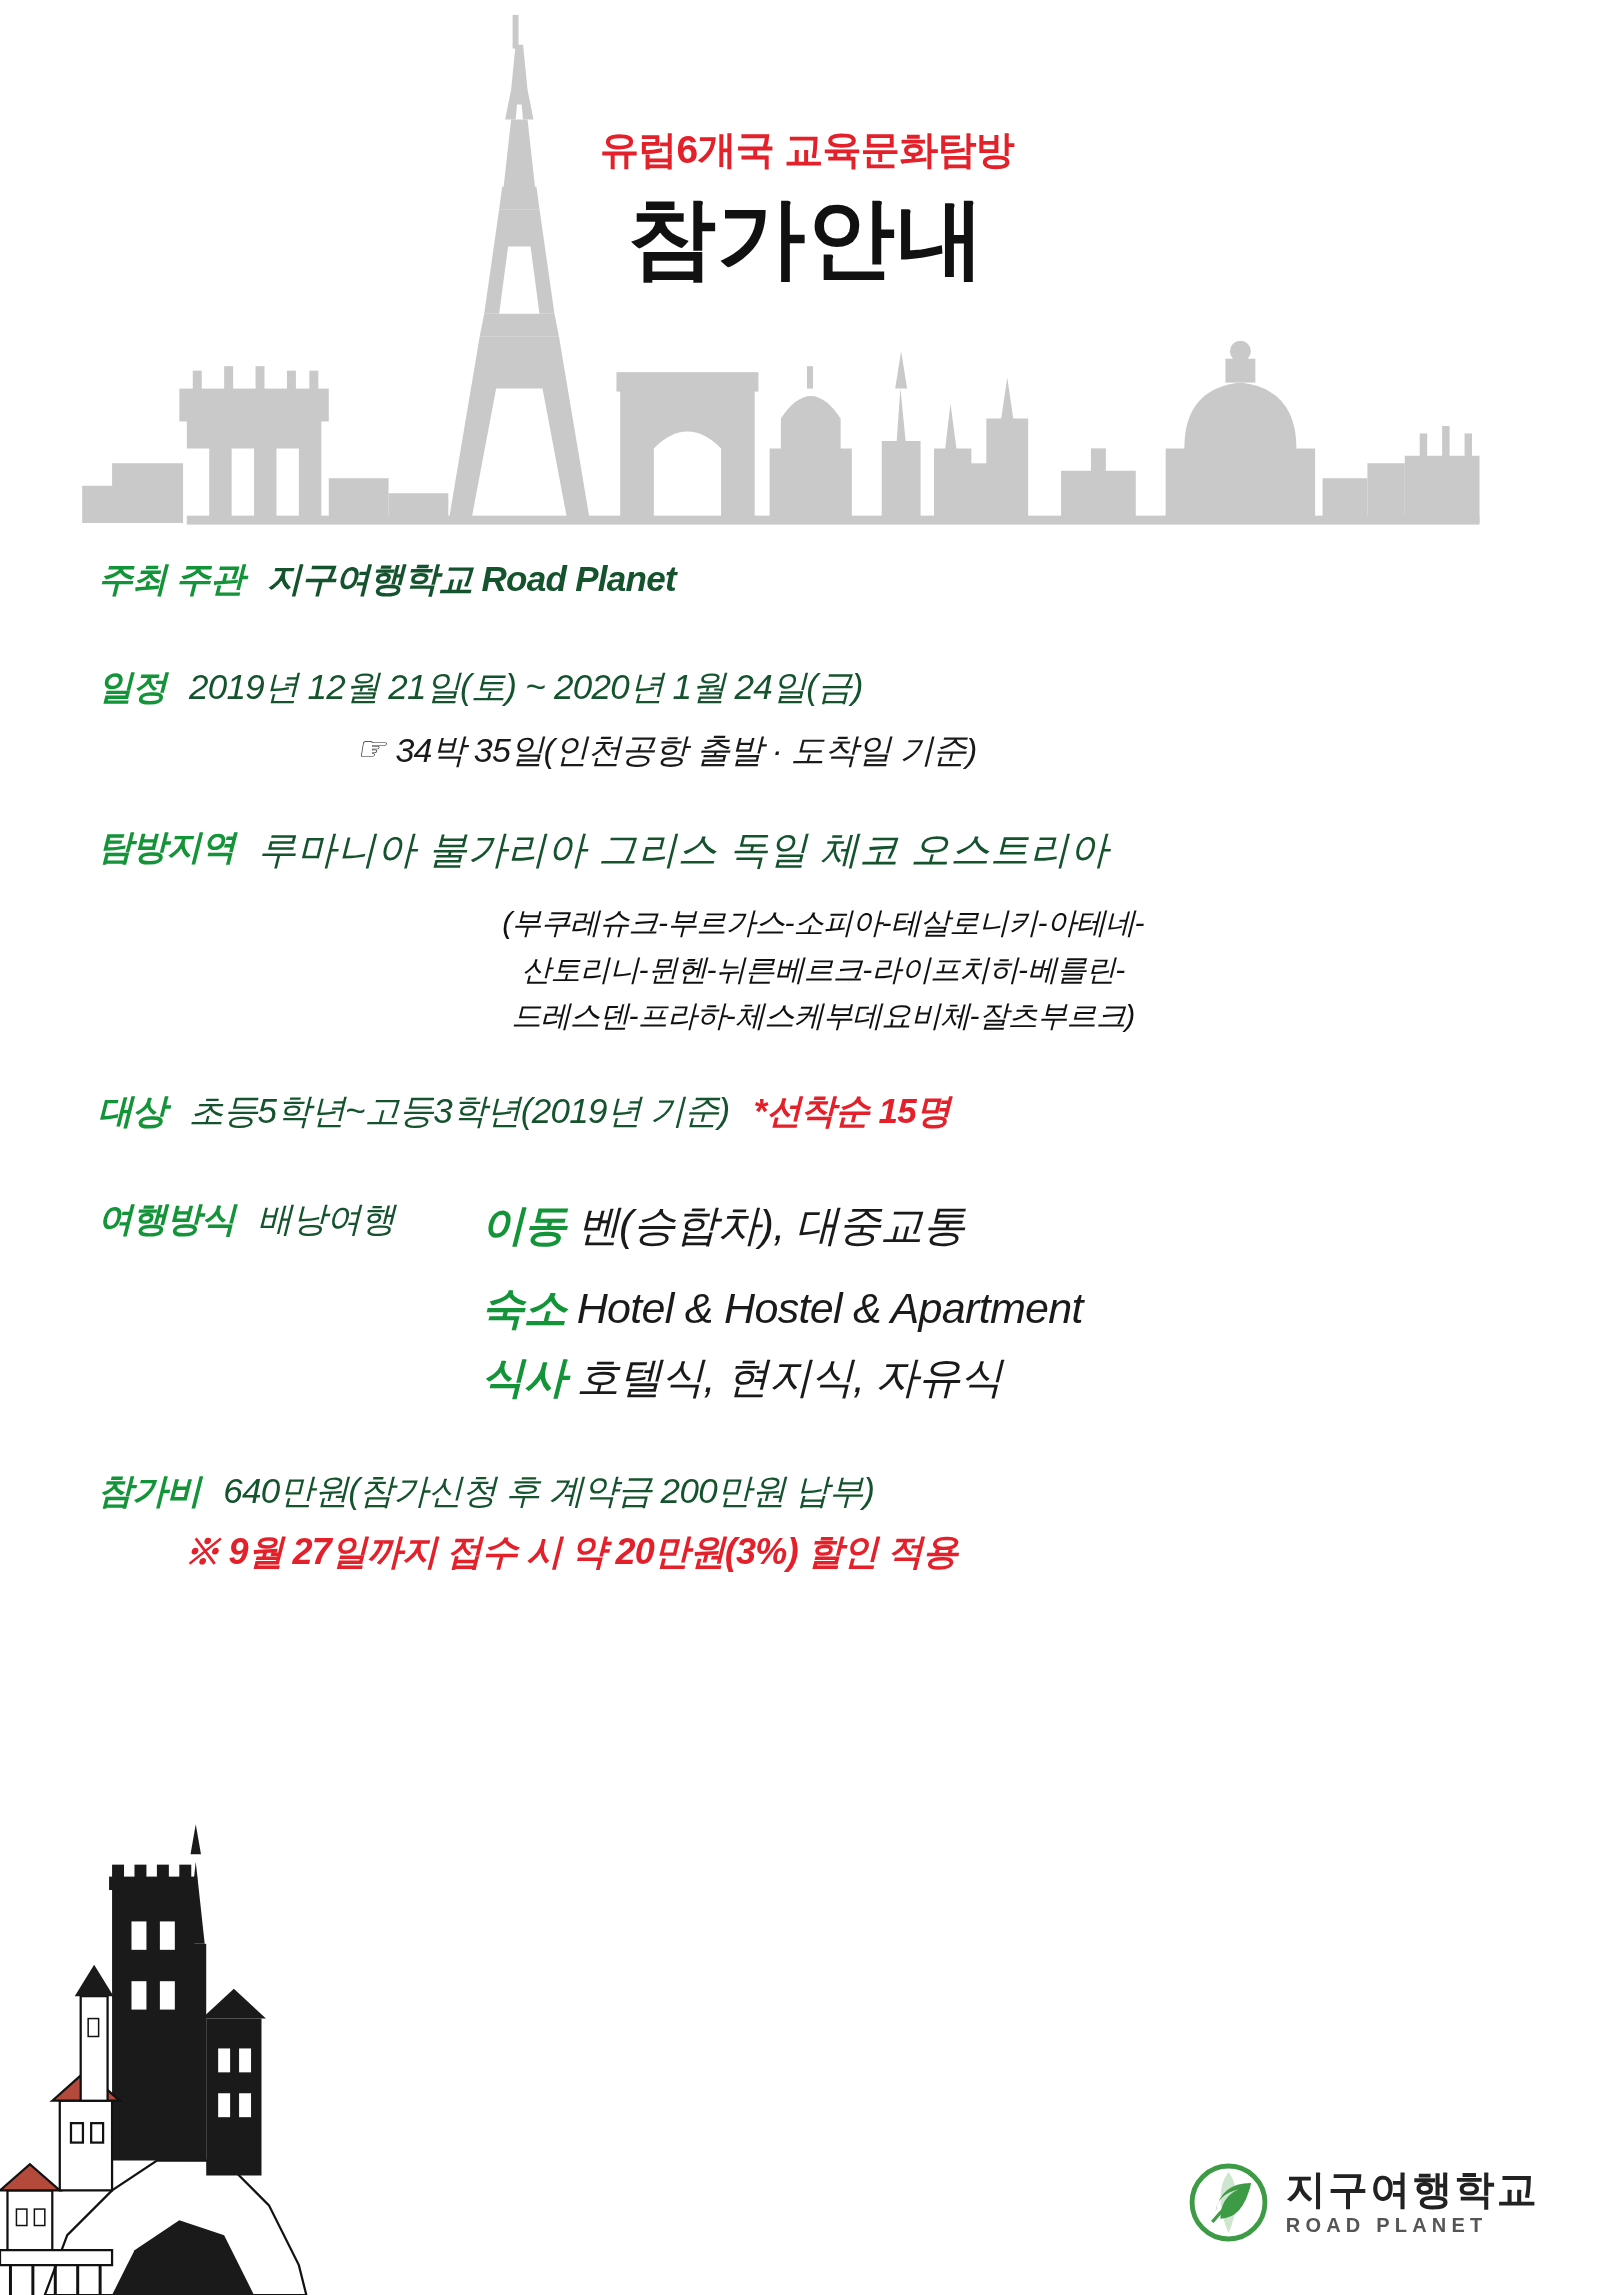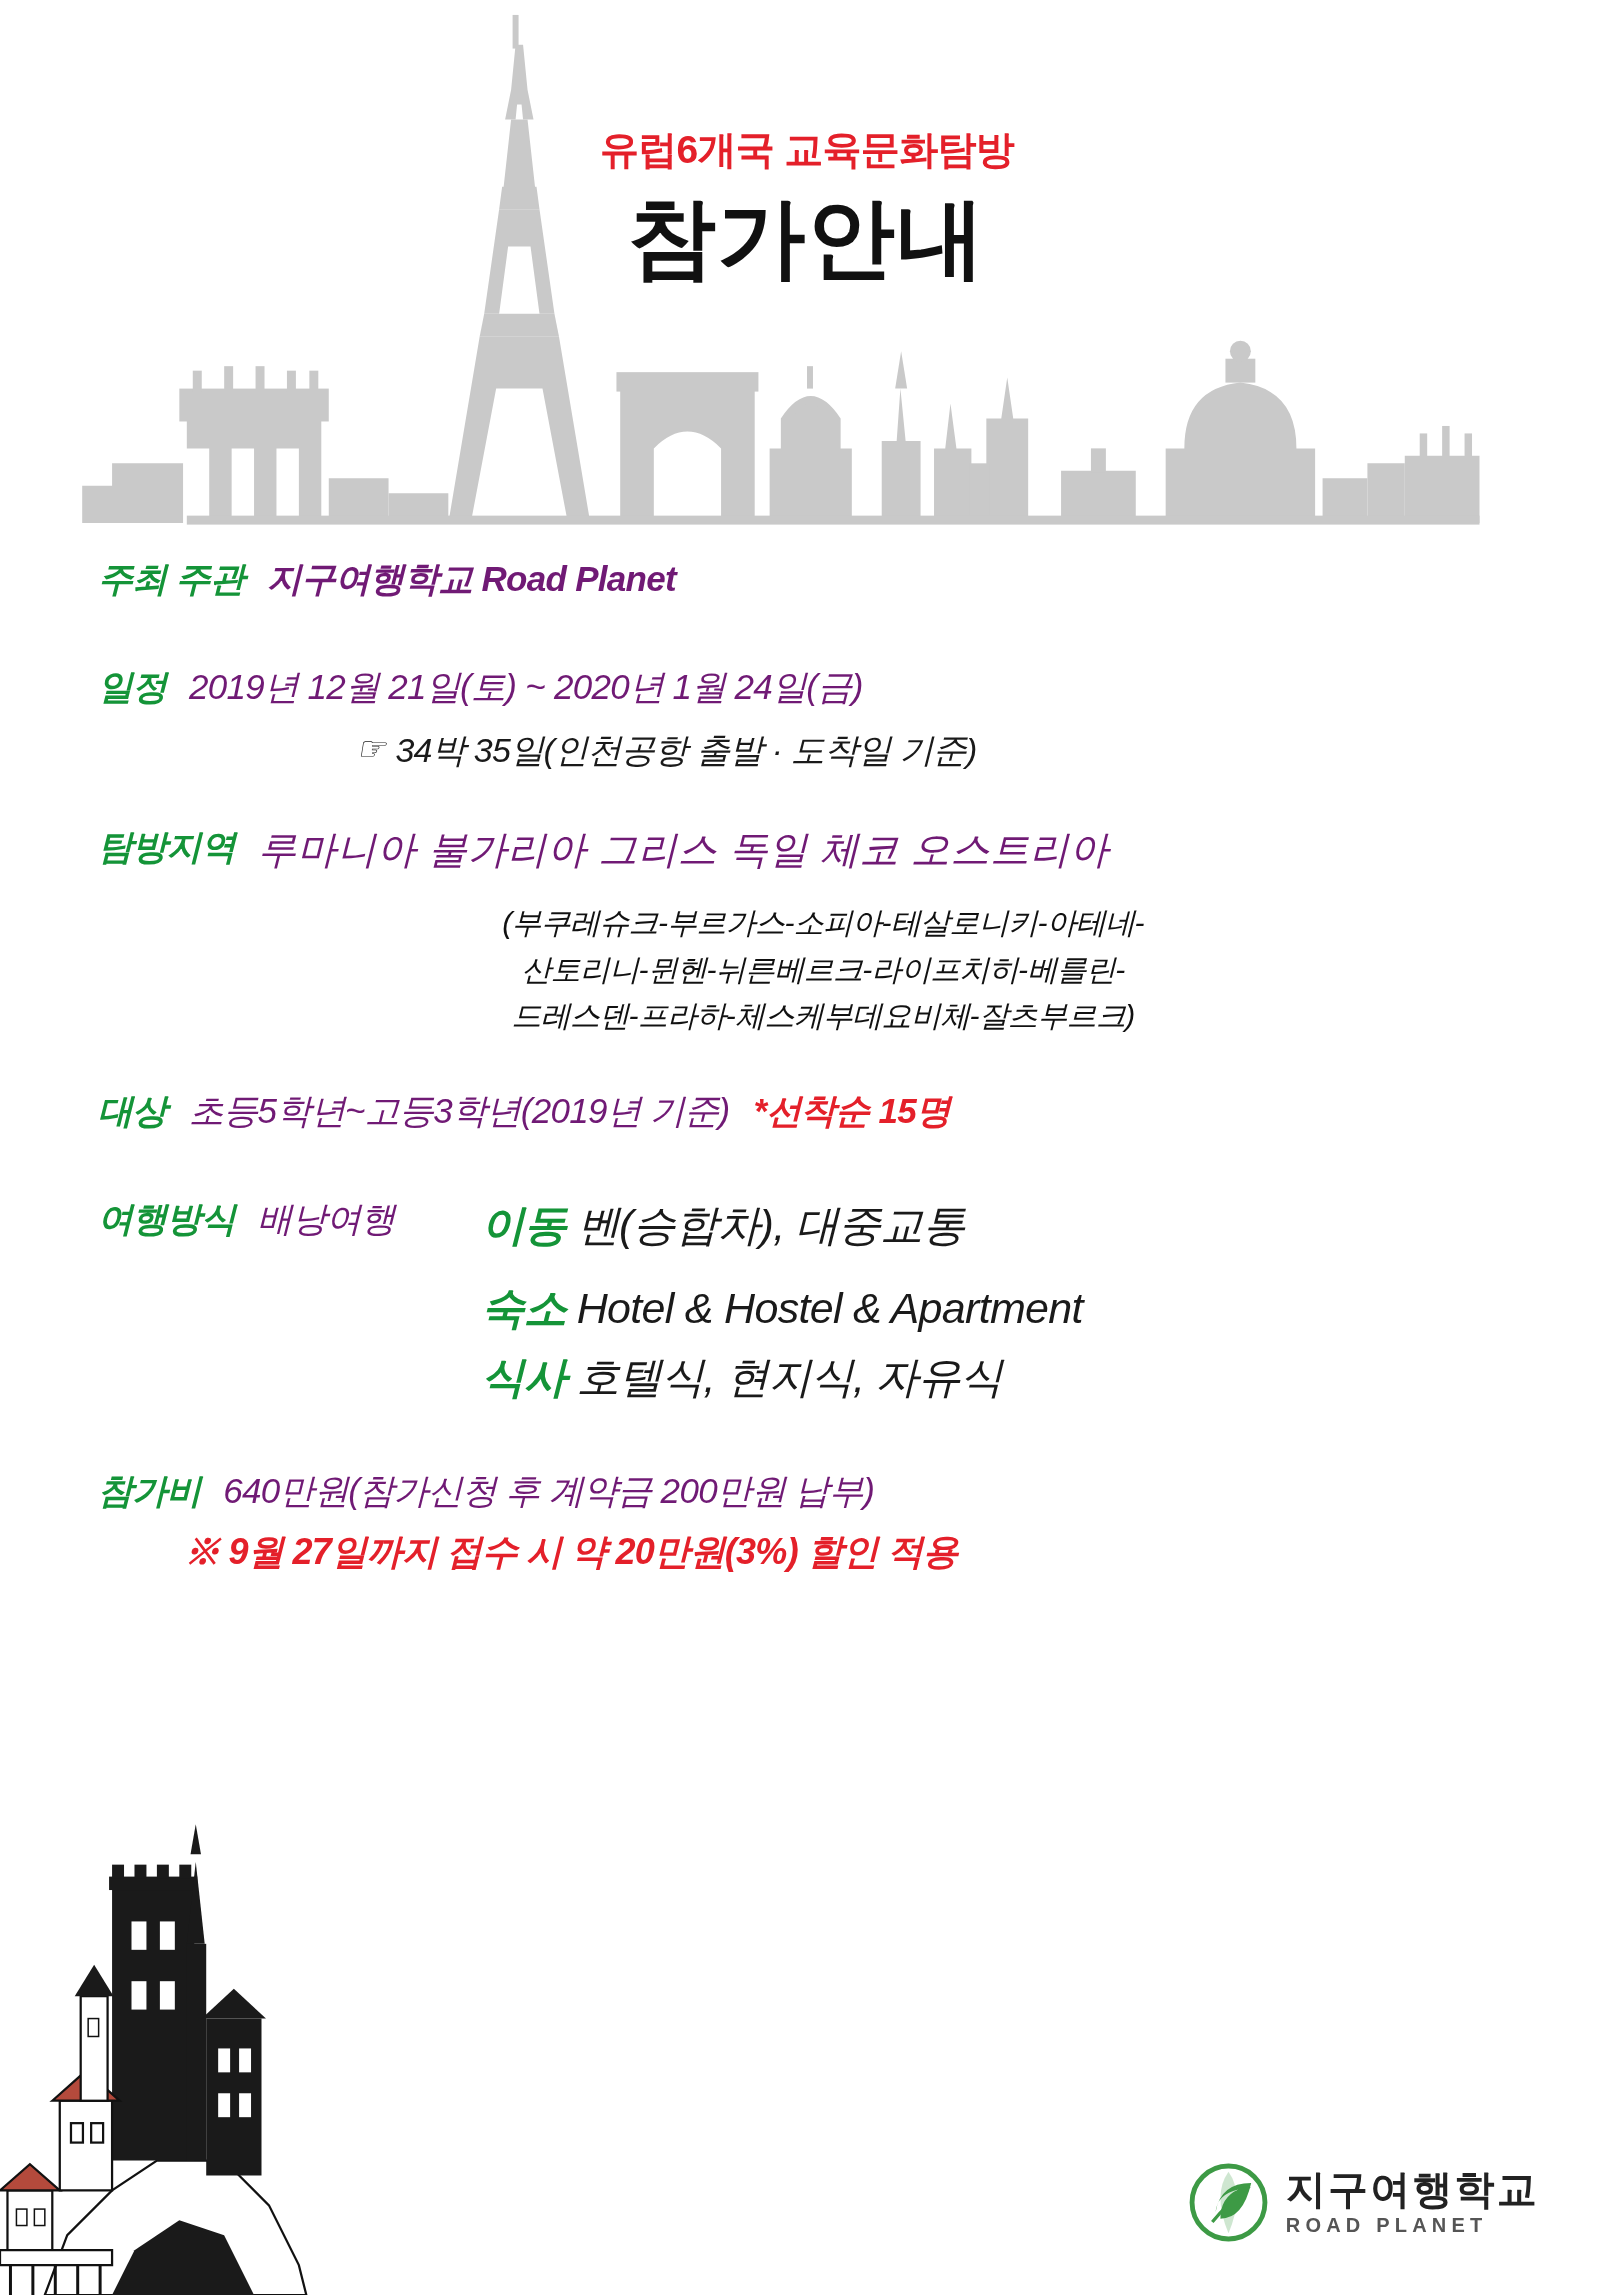--- a/index.html
+++ b/index.html
@@ -71,21 +71,21 @@
     color: #149438;
     font-weight: bold;
     font-size: 35px;
     line-height: 1.5;
     white-space: nowrap;
     letter-spacing: -0.7px;
   }
   .value {
     font-size: 35px;
     line-height: 1.5;
-    color: #701a75;
+    color: #14532d;
     font-weight: bold;
     letter-spacing: -0.7px;
   }
   .value-normal {
     font-weight: normal;
   }
   .gap-sm { margin-left: 16.4px; }
   .gap-md { margin-left: 22.4px; }
 
   .block-spacer-lg { height: 45px; }

